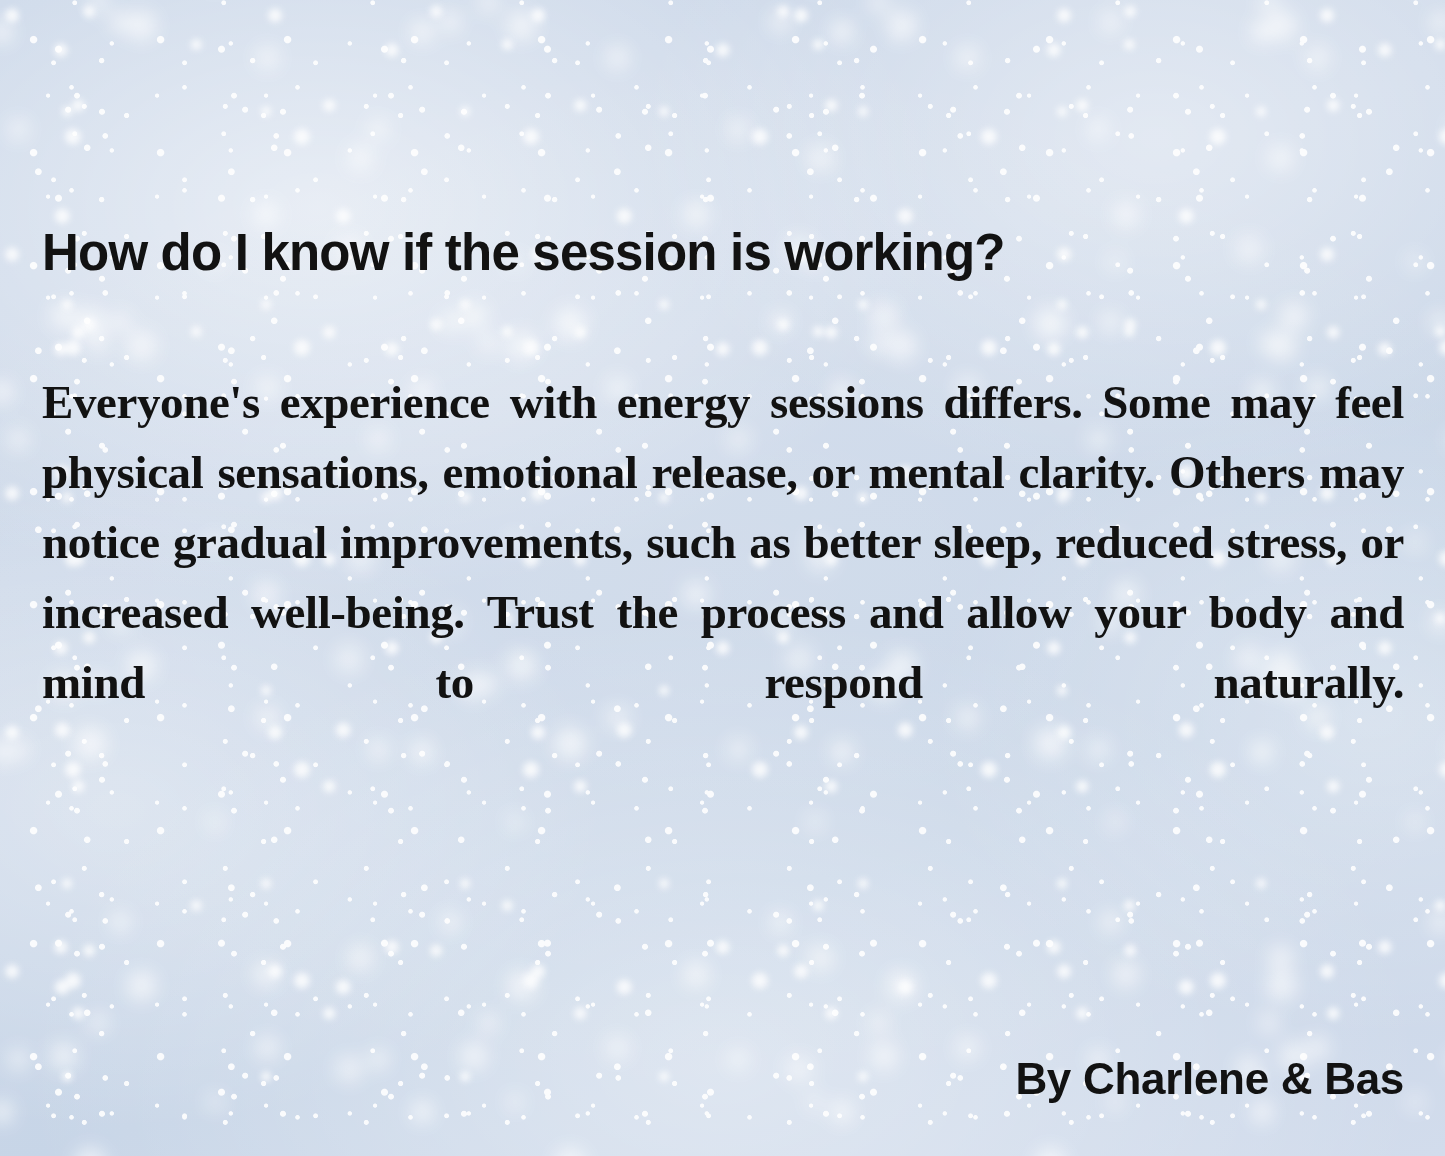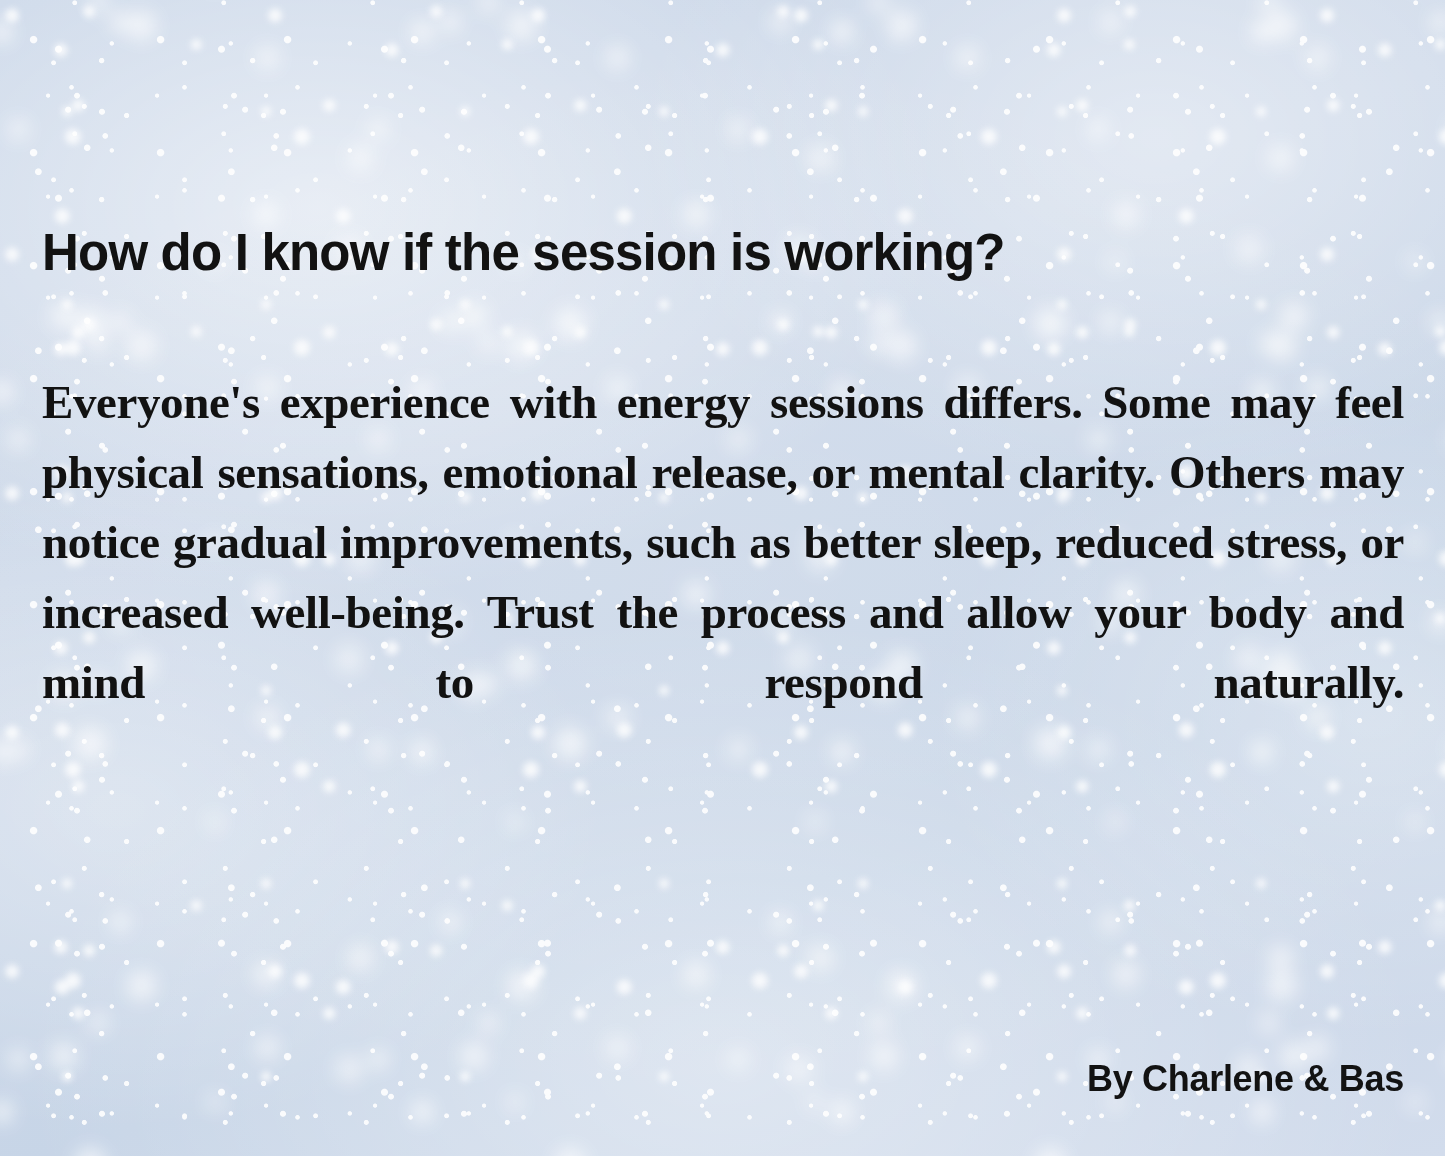--- a/index.html
+++ b/index.html
@@ -173,21 +173,21 @@
   }
 
   #attribution {
     position: absolute;
     right: 0;
     top: 1056px;
     margin: 0;
     color: #121212;
     font-family: "Liberation Sans", sans-serif;
     font-weight: 700;
-    font-size: 36px;
+    font-size: 44px;
     line-height: 46px;
     letter-spacing: -0.3px;
     text-align: left;
     white-space: nowrap;
   }
 </style>
 </head>
 <body>
 
 <div id="card">

